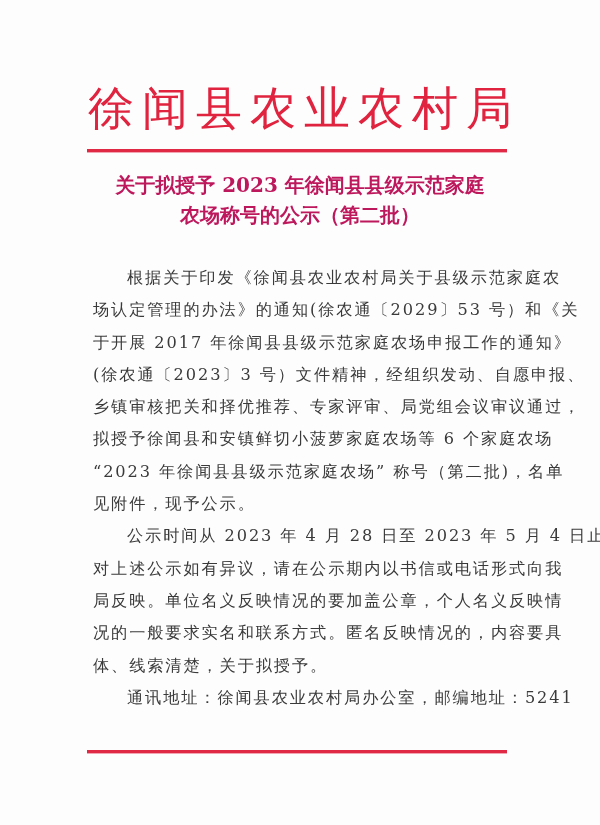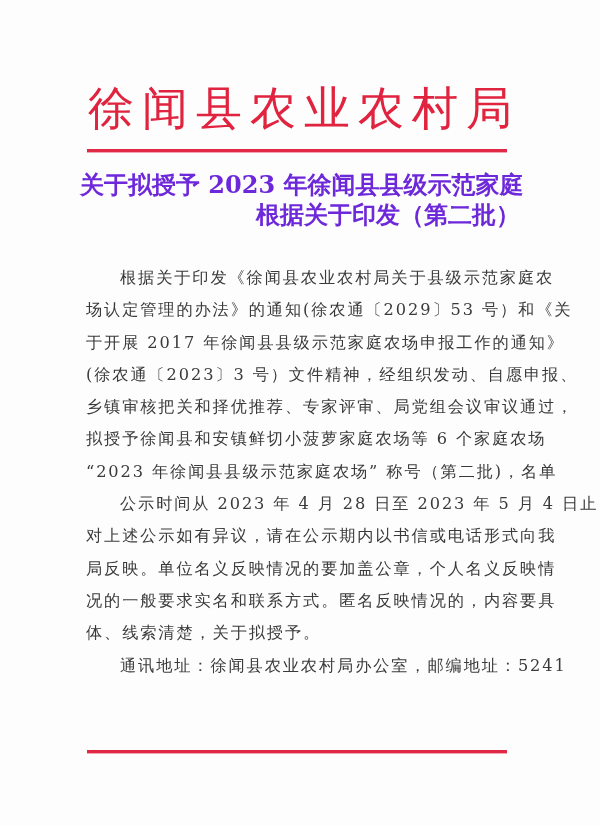--- a/index.html
+++ b/index.html
@@ -54,44 +54,45 @@
     .red-rule.bottom {
       left: 87px;
       top: 750px;
       width: 420px;
     }
     .doc-title {
       position: absolute;
       left: 80px;
       top: 170px;
       width: 440px;
-      text-align: right;
+      text-align: center;
       font-family: "DejaVu Serif", "Liberation Serif", serif;
       font-weight: bold;
-      font-size: 24px;
+      font-size: 20px;
       line-height: 30px;
-      color: #6d28d9;
+      color: #be185d;
     }
     .doc-title div {
       white-space: nowrap;
     }
     .body-text {
       position: absolute;
       left: 86px;
       top: 262px;
       width: 430px;
       font-family: "DejaVu Serif", "Liberation Serif", serif;
       font-size: 16.2px;
       line-height: 32.3px;
       color: #3a3a3a;
     }
     .line {
       white-space: nowrap;
       height: 32.3px;
       letter-spacing: 1.9px;
+      margin-left: 7px;
     }
     .line.indent {
       padding-left: 34px;
     }
   </style>
 </head>
 <body>
 
 <div class="page">
 
@@ -103,32 +104,33 @@
     <span>业</span>
     <span>农</span>
     <span>村</span>
     <span>局</span>
   </div>
 
   <div class="red-rule top"></div>
 
   <div class="doc-title">
     <div>关于拟授予 2023 年徐闻县县级示范家庭</div>
-    <div>根据关于印发（第二批）</div>
+    <div>农场称号的公示（第二批）</div>
   </div>
 
   <div class="body-text">
     <div>
       <div class="line indent">根据关于印发《徐闻县农业农村局关于县级示范家庭农</div>
       <div class="line">场认定管理的办法》的通知(徐农通〔2029〕53 号）和《关</div>
       <div class="line">于开展 2017 年徐闻县县级示范家庭农场申报工作的通知》</div>
       <div class="line">(徐农通〔2023〕3 号）文件精神，经组织发动、自愿申报、</div>
       <div class="line">乡镇审核把关和择优推荐、专家评审、局党组会议审议通过，</div>
       <div class="line">拟授予徐闻县和安镇鲜切小菠萝家庭农场等 6 个家庭农场</div>
       <div class="line">“2023 年徐闻县县级示范家庭农场” 称号（第二批)，名单</div>
+      <div class="line">见附件，现予公示。</div>
     </div>
     <div>
       <div class="line indent">公示时间从 2023 年 4 月 28 日至 2023 年 5 月 4 日止，</div>
       <div class="line">对上述公示如有异议，请在公示期内以书信或电话形式向我</div>
       <div class="line">局反映。单位名义反映情况的要加盖公章，个人名义反映情</div>
       <div class="line">况的一般要求实名和联系方式。匿名反映情况的，内容要具</div>
       <div class="line">体、线索清楚，关于拟授予。</div>
     </div>
     <div>
       <div class="line indent">通讯地址：徐闻县农业农村局办公室，邮编地址：5241</div>

